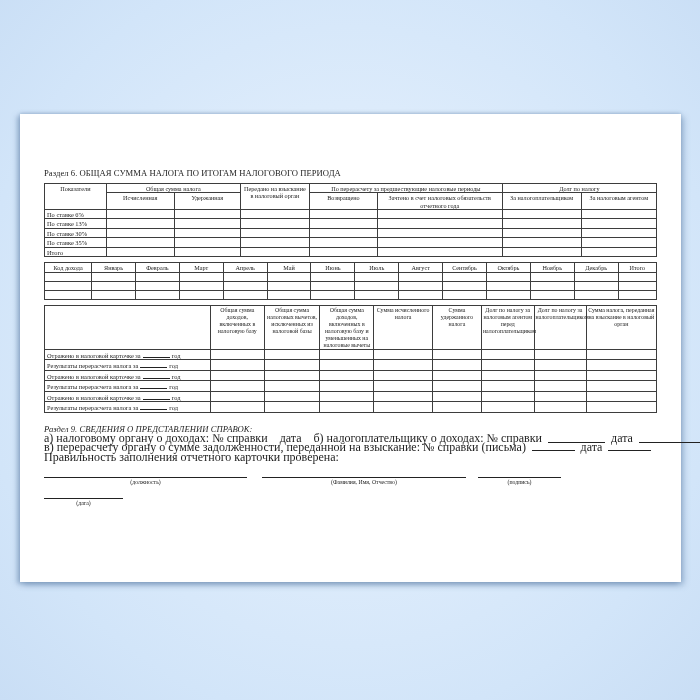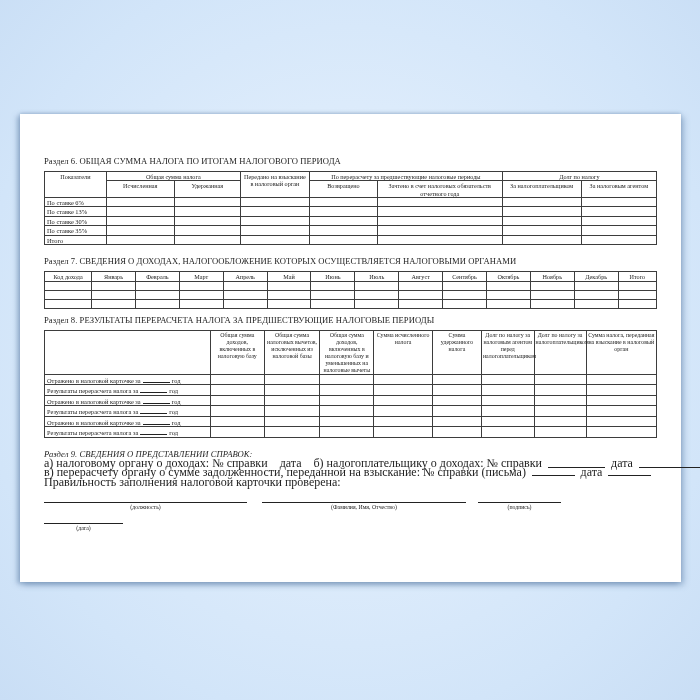--- a/index.html
+++ b/index.html
@@ -7,21 +7,21 @@
     width:700px;height:700px;overflow:hidden;position:relative;
     background:radial-gradient(ellipse at 50% 48%, #e9f3fe 0%, #dcebfb 45%, #d2e5f9 75%, #c9def5 100%);
     font-family:"Liberation Serif", serif;
     color:#1c1c1c;
   }
   .page{
     position:absolute;left:20px;top:114px;width:661px;height:468px;
     background:#ffffff;
     box-shadow:-3px 2px 5px rgba(96,128,168,.5), 3px 3px 6px rgba(96,128,168,.45), 0 -1px 3px rgba(110,140,175,.35);
   }
-  .inner{position:absolute;left:24px;right:24px;top:4px;}
+  .inner{position:absolute;left:24px;right:24px;top:16px;}
   .sec-title{font-size:8.6px;line-height:10px;font-weight:normal;margin:0;white-space:nowrap;letter-spacing:.05px;}
   .mt-s6{margin-top:38px;}
   .mt-s7{margin-top:11px;}
   .mt-s8{margin-top:6px;}
   .mt-s9{margin-top:11px;font-style:italic;}
 
   table{width:100%;border-collapse:collapse;table-layout:fixed;margin-top:5px;}
   th,td{border:1px solid #3d3d3d;font-weight:normal;padding:1px 1px 0 1px;vertical-align:top;}
   th{font-size:6.2px;line-height:1.18;text-align:center;}
   td.lbl{font-size:6.4px;line-height:1.1;text-align:left;padding-left:2px;white-space:nowrap;overflow:hidden;}
@@ -128,21 +128,20 @@
             <td></td>
             <td></td>
             <td></td>
             <td></td>
             <td></td>
             <td></td>
           </tr>
     </tbody>
       </table>
 
-    <div class="sec-title mt-s7">Раздел 7. СВЕДЕНИЯ О ДОХОДАХ, НАЛОГООБЛОЖЕНИЕ КОТОРЫХ ОСУЩЕСТВЛЯЕТСЯ НАЛОГОВЫМИ ОРГАНАМИ</div>
     <table class="t7">
       <colgroup>
         <col style="width:7.7%">
           <col style="width:7.17%">
           <col style="width:7.17%">
           <col style="width:7.17%">
         <col style="width:7.17%">
           <col style="width:7.17%">
           <col style="width:7.17%">
           <col style="width:7.17%">
@@ -214,21 +213,20 @@
             <td></td>
             <td></td>
             <td></td>
             <td></td>
             <td></td>
             <td></td>
           </tr>
     </tbody>
       </table>
 
-    <div class="sec-title mt-s8">Раздел 8. РЕЗУЛЬТАТЫ ПЕРЕРАСЧЕТА НАЛОГА ЗА ПРЕДШЕСТВУЮЩИЕ НАЛОГОВЫЕ ПЕРИОДЫ</div>
     <table class="t8">
       <colgroup>
         <col style="width:27.1%">
           <col style="width:8.8%">
           <col style="width:9.1%">
           <col style="width:8.8%">
         <col style="width:9.6%">
           <col style="width:8.0%">
           <col style="width:8.6%">
           <col style="width:8.5%">
@@ -331,21 +329,21 @@
     </div>
 
     <div class="l9">
       <span>в) перерасчету органу о сумме задолженности, переданной на взыскание: № справки (письма)</span>
       <span class="blank w57"></span>
       <span>дата</span>
       <span class="blank w57"></span>
     </div>
 
     <div class="l9">
-      <span>Правильность заполнения налоговой карточки проверена:</span>
+      <span>Правильность заполнения отчетного карточки проверена:</span>
     </div>
 
     <div class="sig-row">
       <div class="sig-group g1">
         <div class="sig-line"></div>
         <div class="sig-label">(должность)</div>
       </div>
       <div class="sig-group g2">
         <div class="sig-line"></div>
         <div class="sig-label">(Фамилия, Имя, Отчество)</div>

